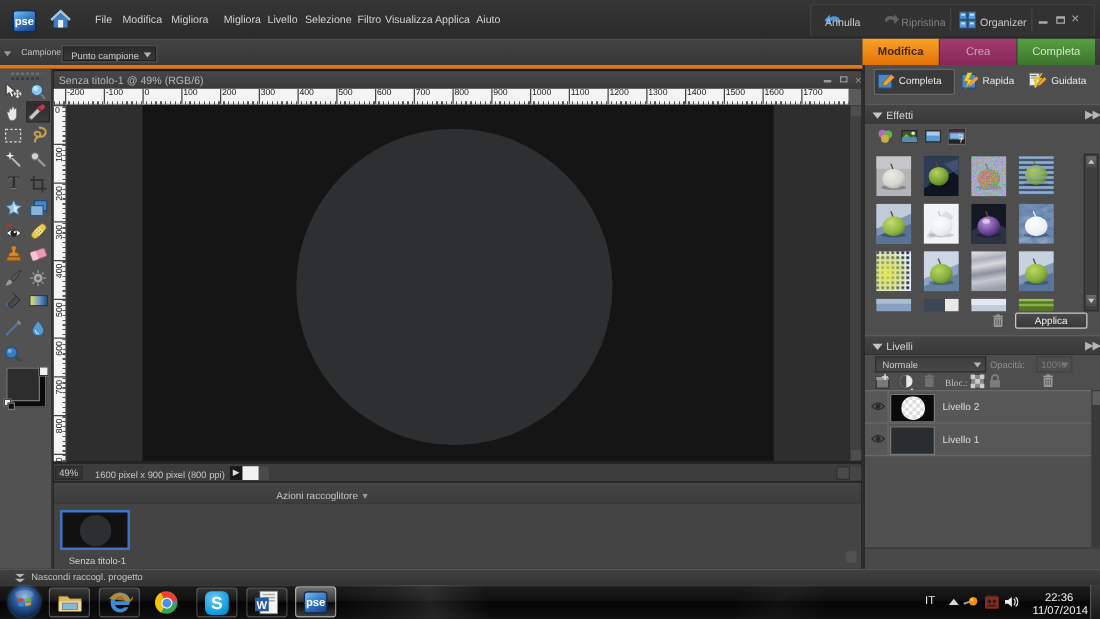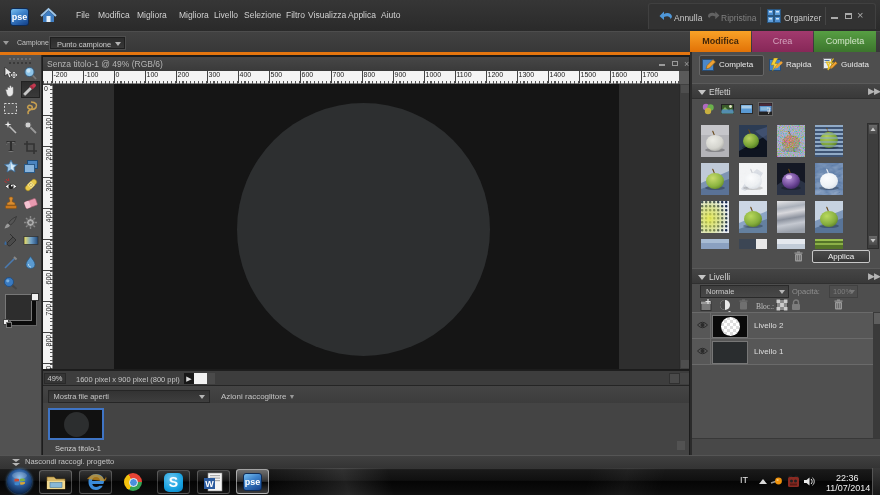--- a/index.html
+++ b/index.html
@@ -36,21 +36,21 @@
 <div class="abs menu" style="left:308px;">Visualizza</div>
 <div class="abs menu" style="left:348px;">Applica</div>
 <div class="abs menu" style="left:381px;">Aiuto</div>
 
 <div class="abs" style="left:648px;top:3px;width:228px;height:26px;background:#323232;border:1px solid #404040;border-bottom:none;border-radius:3px 3px 0 0;"></div>
 <div class="abs" style="left:659px;top:10px;">
 <svg width="15" height="12" viewBox="0 0 15 12">
       <path d="M2 7 C2 3 7 2 10 4 L10 1.5 L14.5 6 L10 10 L10 7 C7 5.5 4 6 3.5 9 Z" fill="#4f97d8" transform="scale(-1,1) translate(-15,0)"></path>
     </svg>
 </div>
-<div class="abs tb" style="left:674px;">Annulla</div>
+<div class="abs tb" style="left:660px;">Annulla</div>
 <div class="abs" style="left:706px;top:10px;opacity:.55;">
 <svg width="14" height="11" viewBox="0 0 15 12">
       <path d="M2 7 C2 3 7 2 10 4 L10 1.5 L14.5 6 L10 10 L10 7 C7 5.5 4 6 3.5 9 Z" fill="#8a8a8a"></path>
     </svg>
 </div>
 <div class="abs tb" style="left:721px;color:#808080;">Ripristina</div>
 <div class="abs" style="left:760px;top:7px;width:1px;height:18px;background:#454545;"></div>
 <div class="abs" style="left:767px;top:9px;">
 <svg width="14" height="14" viewBox="0 0 14 14">
   <rect x="0.5" y="0.5" width="6" height="6" fill="#4d8ed0" stroke="#2a567f"></rect>
@@ -351,24 +351,20 @@
   <div class="abs" style="left:1px;top:2px;width:22px;height:11px;background:#353535;border:1px solid #2a2a2a;color:#cfcfcf;font-size:7.5px;line-height:10px;text-align:center;">49%</div>
   <div class="abs" style="left:33px;top:4px;color:#c5c5c5;font-size:7.5px;line-height:10px;">1600 pixel x 900 pixel (800 ppi)</div>
   <div class="abs" style="left:141px;top:2px;width:10px;height:11px;background:#181818;color:#ddd;font-size:7px;line-height:11px;text-align:center;">▶</div>
   <div class="abs" style="left:151px;top:2px;width:13px;height:11px;background:#f2f2f2;"></div>
   <div class="abs" style="left:164px;top:2px;width:8px;height:11px;background:#4a4a4a;"></div>
   <div class="abs" style="left:626px;top:2px;width:11px;height:11px;background:#4a4a4a;border:1px solid #303030;"></div>
   <div class="abs" style="left:637px;top:2px;width:9px;height:11px;background:#454545;"></div>
 </div>
 
 <div class="abs" style="left:43px;top:385px;width:646px;height:18px;background:linear-gradient(#454545,#3c3c3c);border-top:1px solid #252525;">
-  <div class="abs" style="left:4.5px;top:4px;width:162px;height:13px;background:linear-gradient(#333,#3e3e3e);border:1px solid #262626;color:#c5c5c5;font-size:7.5px;line-height:12px;">
-    <span style="margin-left:5px;">Mostra file aperti</span>
-    <span style="position:absolute;right:4px;top:4px;width:0;height:0;border-left:3px solid transparent;border-right:3px solid transparent;border-top:4px solid #b5b5b5;"></span>
-  </div>
   <div class="abs" style="left:178px;top:4px;height:13px;line-height:13px;color:#c5c5c5;font-size:8px;">Azioni raccoglitore <span style="color:#999;font-size:7px;">▼</span></div>
 </div>
 <div class="abs" style="left:43px;top:403px;width:646px;height:52px;background:#444444;">
   <div class="abs" style="left:4.5px;top:5px;width:56px;height:32px;border:2px solid #3f74c4;background:#111;overflow:hidden;">
     <div class="abs" style="left:14px;top:1.5px;width:25px;height:25px;border-radius:50%;background:#2c2e2f;"></div>
   </div>
   <div class="abs" style="left:12px;top:41px;color:#cfcfcf;font-size:7.5px;">Senza titolo-1</div>
   <div class="abs" style="left:634px;top:38px;width:8px;height:9px;background:#525252;"></div>
 </div>
 

